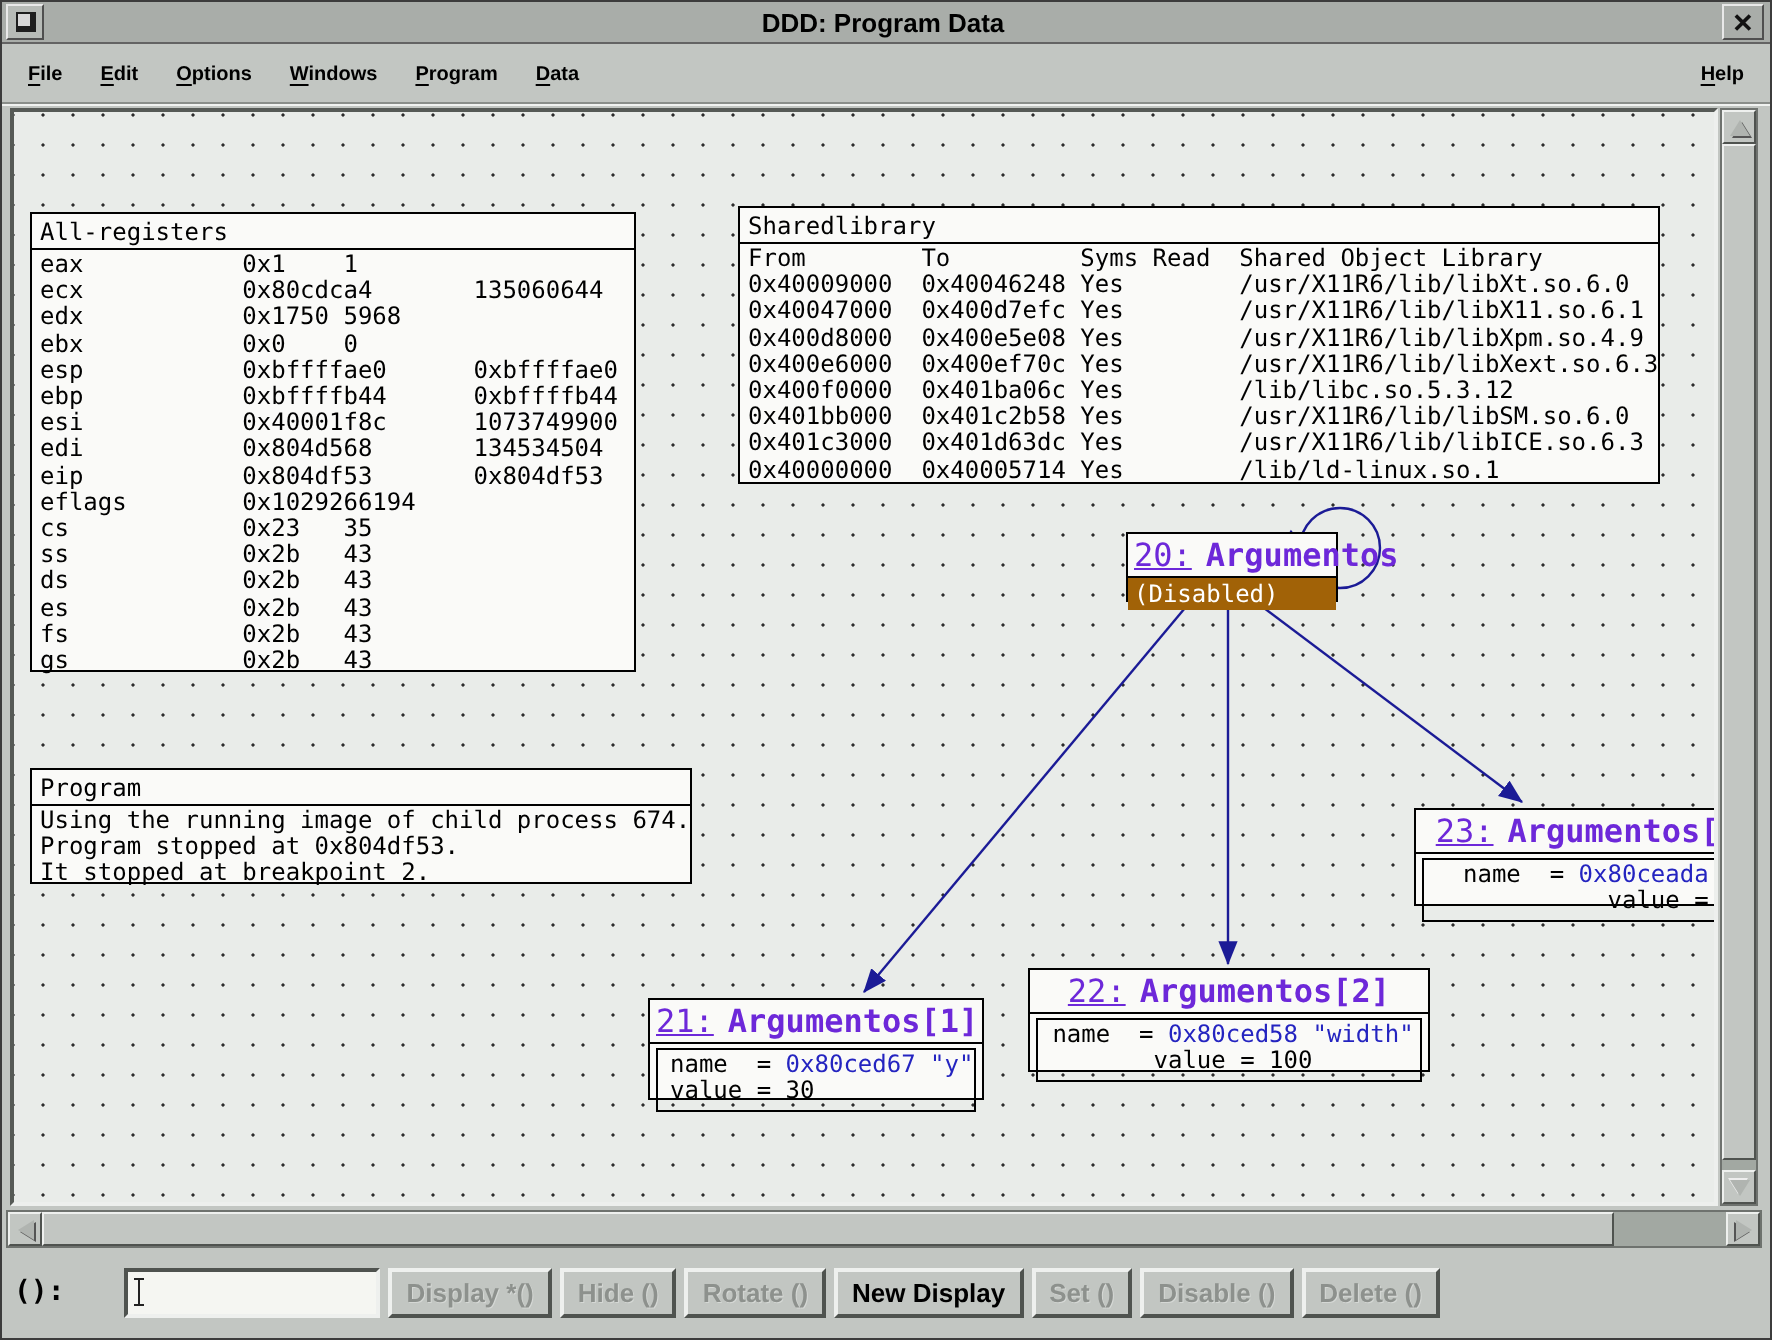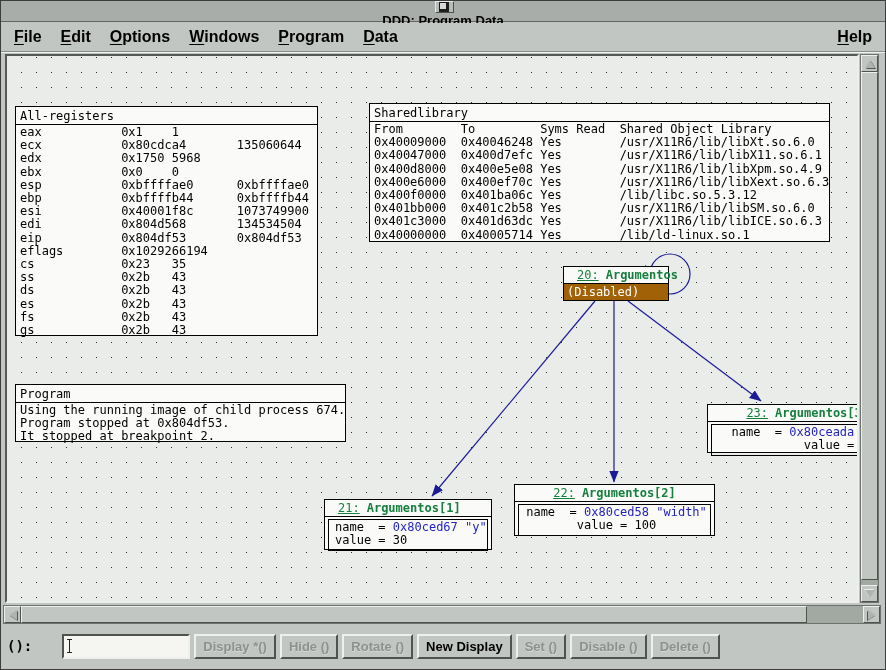--- a/index.html
+++ b/index.html
@@ -1,58 +1,58 @@
 <!DOCTYPE html>
 <html><head>
 <meta charset="utf-8">
 <style>
   html,body{margin:0;padding:0;background:#888;}
   .window{position:relative;width:886px;height:670px;background:#c2c6c2;border:1px solid #3c3c3c;
           box-sizing:border-box;font-family:"Liberation Sans",sans-serif;overflow:hidden;}
 
   
   .titlebar{position:absolute;left:0;top:0;width:100%;height:21px;background:#a9ada9;
-            border-bottom:1px solid #636363;display:flex;align-items:center;box-sizing:border-box;flex-direction:column;}
+            border-bottom:1px solid #636363;display:flex;align-items:center;box-sizing:border-box;}
   .title-icon-btn{width:17px;height:16px;margin-left:2px;background:#b7bbb7;
             border:1px solid;border-color:#e9e9e9 #4f4f4f #4f4f4f #e9e9e9;
             display:flex;align-items:center;justify-content:center;}
   .icon-outer{width:10px;height:10px;background:#1e1e1e;display:flex;align-items:flex-start;justify-content:flex-start;}
   .icon-inner{width:6px;height:6px;background:#d8d8d8;margin:1px;}
   .title-text{flex:1;text-align:center;font-weight:bold;font-size:13px;color:#000;}
   .close-btn{width:19px;height:16px;margin-right:3px;background:#a9ada9;
             border:1px solid;border-color:#e9e9e9 #4f4f4f #4f4f4f #e9e9e9;
             display:flex;align-items:center;justify-content:center;
             font-weight:bold;font-size:13px;line-height:1;color:#111;}
 
   
   .menubar{position:absolute;left:0;top:22px;width:100%;height:29px;background:#c2c6c2;
            display:flex;align-items:center;gap:19px;padding:0 13px;box-sizing:border-box;
            border-bottom:1px solid #8a8e8a;box-shadow:0 1px 0 #f0f2f0;}
-  .menu-item{font-weight:bold;font-size:16px;color:#000;white-space:pre;}
+  .menu-item{font-weight:bold;font-size:10px;color:#000;white-space:pre;}
   .menu-help{margin-left:auto;}
   .u{text-decoration:underline;text-underline-offset:2px;}
 
   
   .canvas{position:absolute;left:4px;top:53px;width:854px;height:549px;box-sizing:border-box;
           background-color:#e9ece9;
           background-image:radial-gradient(#2c2c2c 0.7px, rgba(0,0,0,0) 0.9px);
           background-size:15px 15px;background-position:7px 9px;
           border:2px solid;border-color:#565a56 #edefed #edefed #565a56;overflow:hidden;}
   .edges{position:absolute;left:0;top:0;width:850px;height:545px;}
 
   .dbox{position:absolute;background:#fafaf8;border:1px solid #000;box-sizing:border-box;}
   .dtitle{font-family:"DejaVu Sans Mono",monospace;font-weight:normal;font-size:12px;
           padding:2px 4px 1px 4px;border-bottom:1px solid #000;color:#000;}
   .tbody{padding:1px 0 0 4px;}
   .trow{font-family:"DejaVu Sans Mono",monospace;font-size:12px;line-height:13.2px;
         white-space:pre;color:#000;}
 
   .node{position:absolute;background:#fafaf8;border:1px solid #000;box-sizing:border-box;}
-  .ntitle{font-family:"DejaVu Sans Mono",monospace;font-size:12px;padding:1px 13px;
-          border-bottom:1px solid #000;white-space:pre;color:#15803d;}
+  .ntitle{font-family:"DejaVu Sans Mono",monospace;font-size:16px;padding:1px 3px;
+          border-bottom:1px solid #000;white-space:pre;color:#6d28d9;}
   .num{text-decoration:underline;}
   .nname{font-weight:bold;margin-left:7px;}
   .status-band{background:#a16207;color:#ffffff;font-family:"DejaVu Sans Mono",monospace;
           font-size:12px;padding:1px 3px;white-space:pre;}
   .members{border:1px solid #000;margin:2px 3px 3px 3px;padding:1px 2px 2px 6px;
           font-family:"DejaVu Sans Mono",monospace;font-size:12px;line-height:13.4px;
           white-space:pre;color:#000;}
   .val-blue{color:#2424c0;}
 
   

